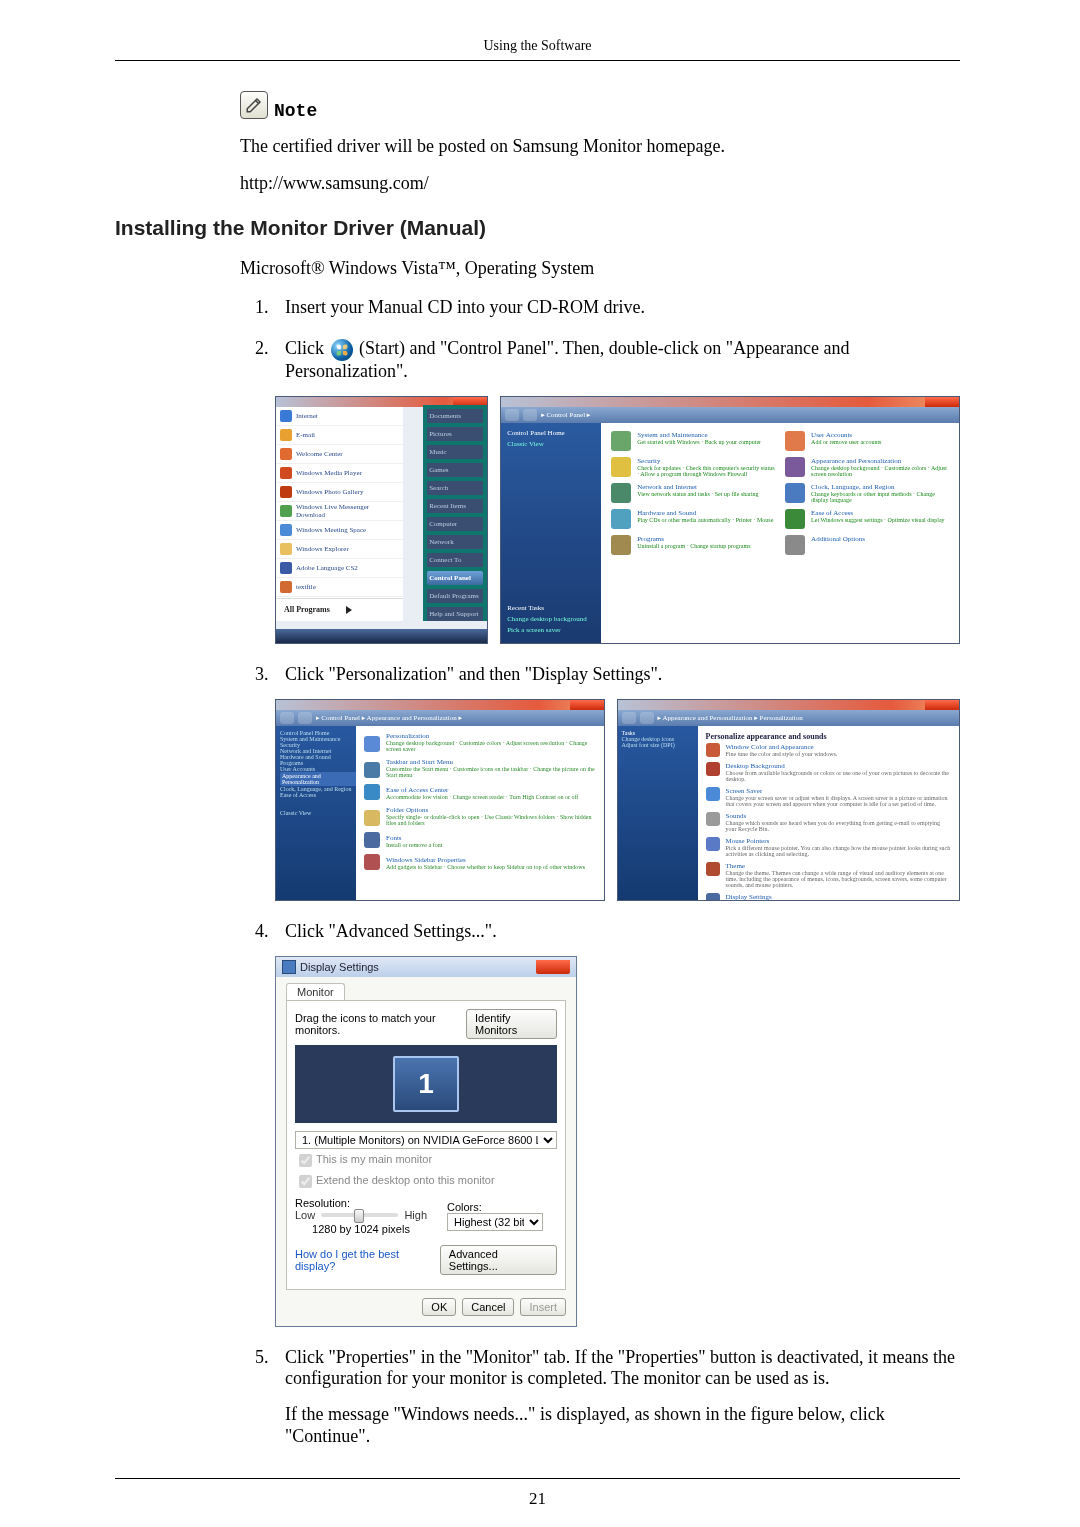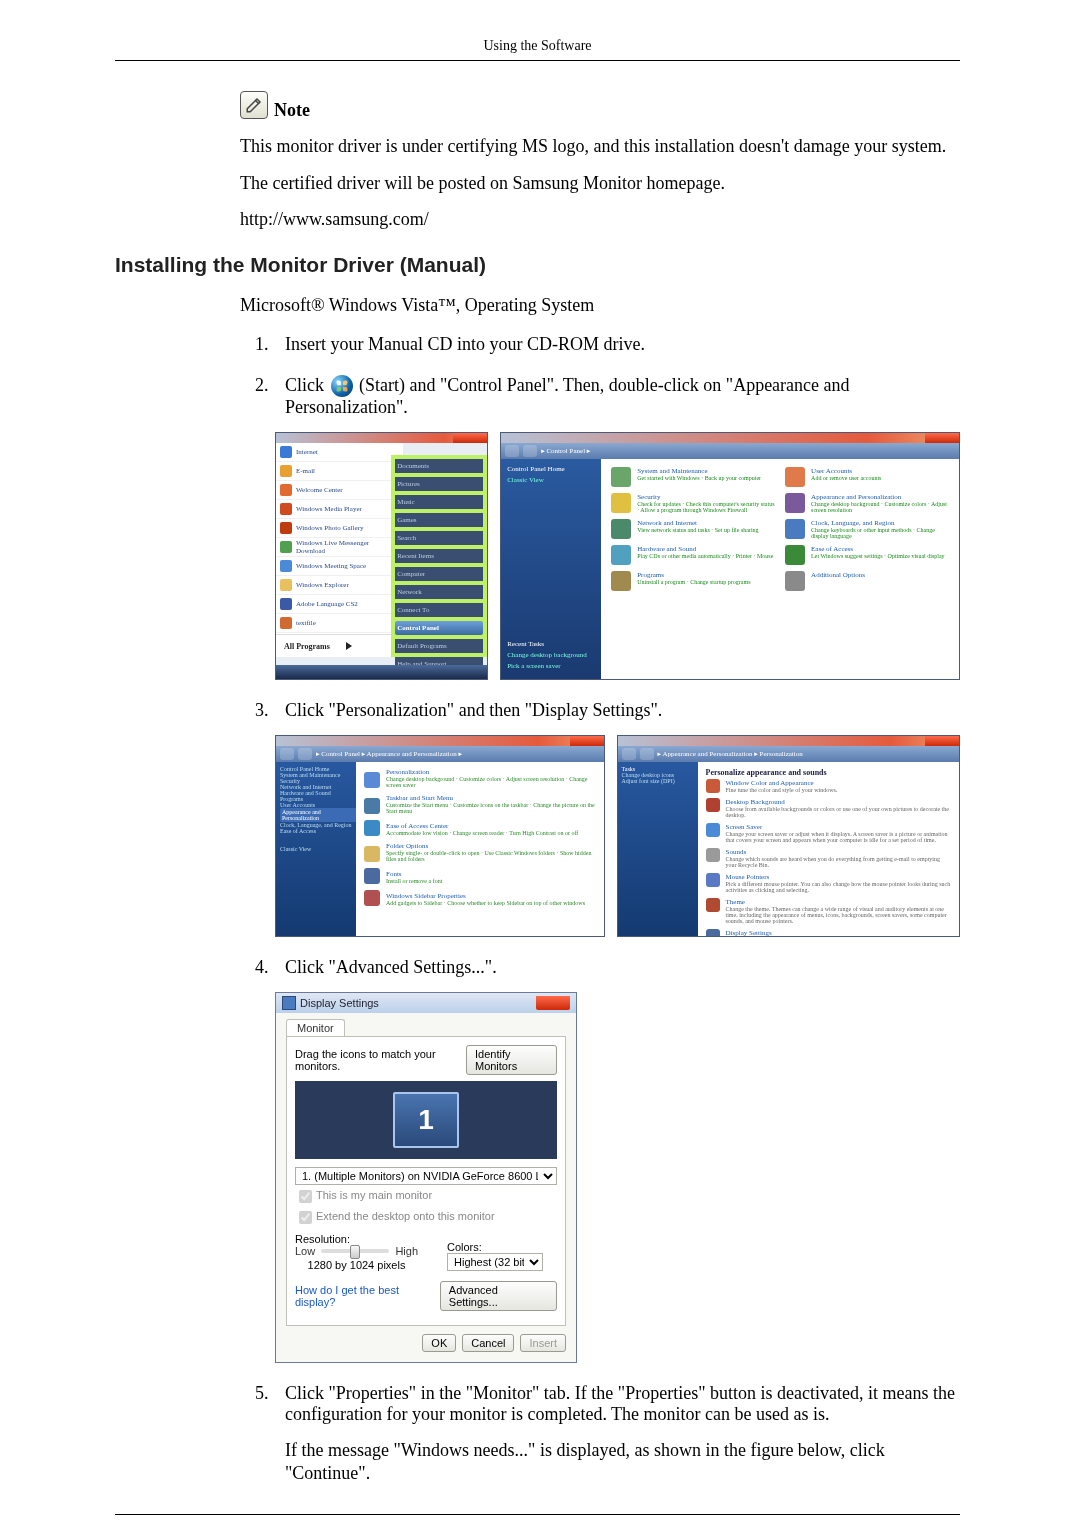--- a/index.html
+++ b/index.html
@@ -41,20 +41,21 @@
     display: flex;
     align-items: center;
     justify-content: center;
     margin-bottom: 2px;
   }
   .note-icon svg { display:block; }
   .note-label {
     font-weight: bold;
     font-size: 18px;
     padding-bottom: 0px;
+    font-family: Liberation Mono, monospace;
   }
   .body-text {
     font-size: 18px;
     margin: 14px 0;
     line-height: 1.25;
   }
   .h2 {
     font-family: Arial, Helvetica, sans-serif;
     font-weight: bold;
     font-size: 21px;
@@ -116,22 +117,22 @@
     position:absolute; top:0; left:0; right:0;
   }
   .shot .close-x {
     position:absolute; top:0; right:0;
     width:34px; height:10px;
     background: linear-gradient(#ff6a4a,#cc2a0a);
   }
   
   .start-shot { width:216px; height:248px; background:#e9eef5; }
   .start-right {
-    position:absolute; right:0; top:22px; bottom:22px; width:96px;
-    background:#bef264;
+    position:absolute; right:0; top:8px; bottom:22px; width:64px;
+    background:#0f766e;
   }
   .start-right .item {
     height:14px; margin:4px 4px; background:#3a4e72;
     color:#bcd; font-size:7px; line-height:14px; padding-left:2px;
     white-space:nowrap; overflow:hidden;
   }
   .start-right .hover {
     background: linear-gradient(#6ea0d8,#3c6aa0);
     border-radius:2px;
     color:#fff; font-weight:bold;
@@ -289,21 +290,20 @@
   <div class="indent-block">
     <div class="note-row">
       <div class="note-icon">
         <svg viewBox="0 0 24 24" width="18" height="18">
           <path d="M3 17 L14 6 L18 10 L7 21 L3 21 Z" fill="none" stroke="#444" stroke-width="2"></path>
           <path d="M14 6 L16 4 L20 8 L18 10" fill="none" stroke="#444" stroke-width="2"></path>
         </svg>
       </div>
       <span class="note-label">Note</span>
     </div>
-    <p class="body-text">This monitor driver is under certifying MS logo, and this installation doesn't damage your system.</p>
     <p class="body-text">The certified driver will be posted on Samsung Monitor homepage.</p>
     <p class="body-text">http://www.samsung.com/</p>
   </div>
 
   <div class="h2">Installing the Monitor Driver (Manual)</div>
 
   <p class="intro-line">Microsoft® Windows Vista™, Operating System</p>
 
   <ol class="steps">
     <li><span>Insert your Manual CD into your CD-ROM drive.</span></li>
@@ -579,21 +579,21 @@
             </div>
             <div class="monitor-area">
               <div class="monitor-box">1</div>
             </div>
             <select class="ds-select">
               <option>1. (Multiple Monitors) on NVIDIA GeForce 8600 LE (Microsoft Corporation - ...</option>
             </select>
             <label class="ds-check"><input type="checkbox" checked="" disabled="" style=""><span>This is my main monitor</span></label>
             <label class="ds-check"><input type="checkbox" checked="" disabled="" style=""><span>Extend the desktop onto this monitor</span></label>
 
-            <div style="display:flex; gap:29px; align-items:flex-end; margin-top:6px">
+            <div style="display:flex; gap:20px; align-items:center; margin-top:6px">
               <div style="flex:1">
                 <div>Resolution:</div>
                 <div class="slider-row">
                   <span>Low</span>
                   <span class="slider-track"></span>
                   <span>High</span>
                 </div>
                 <div style="text-align:center;font-size:11px;margin-top:2px">1280 by 1024 pixels</div>
               </div>
               <div style="width:110px">

